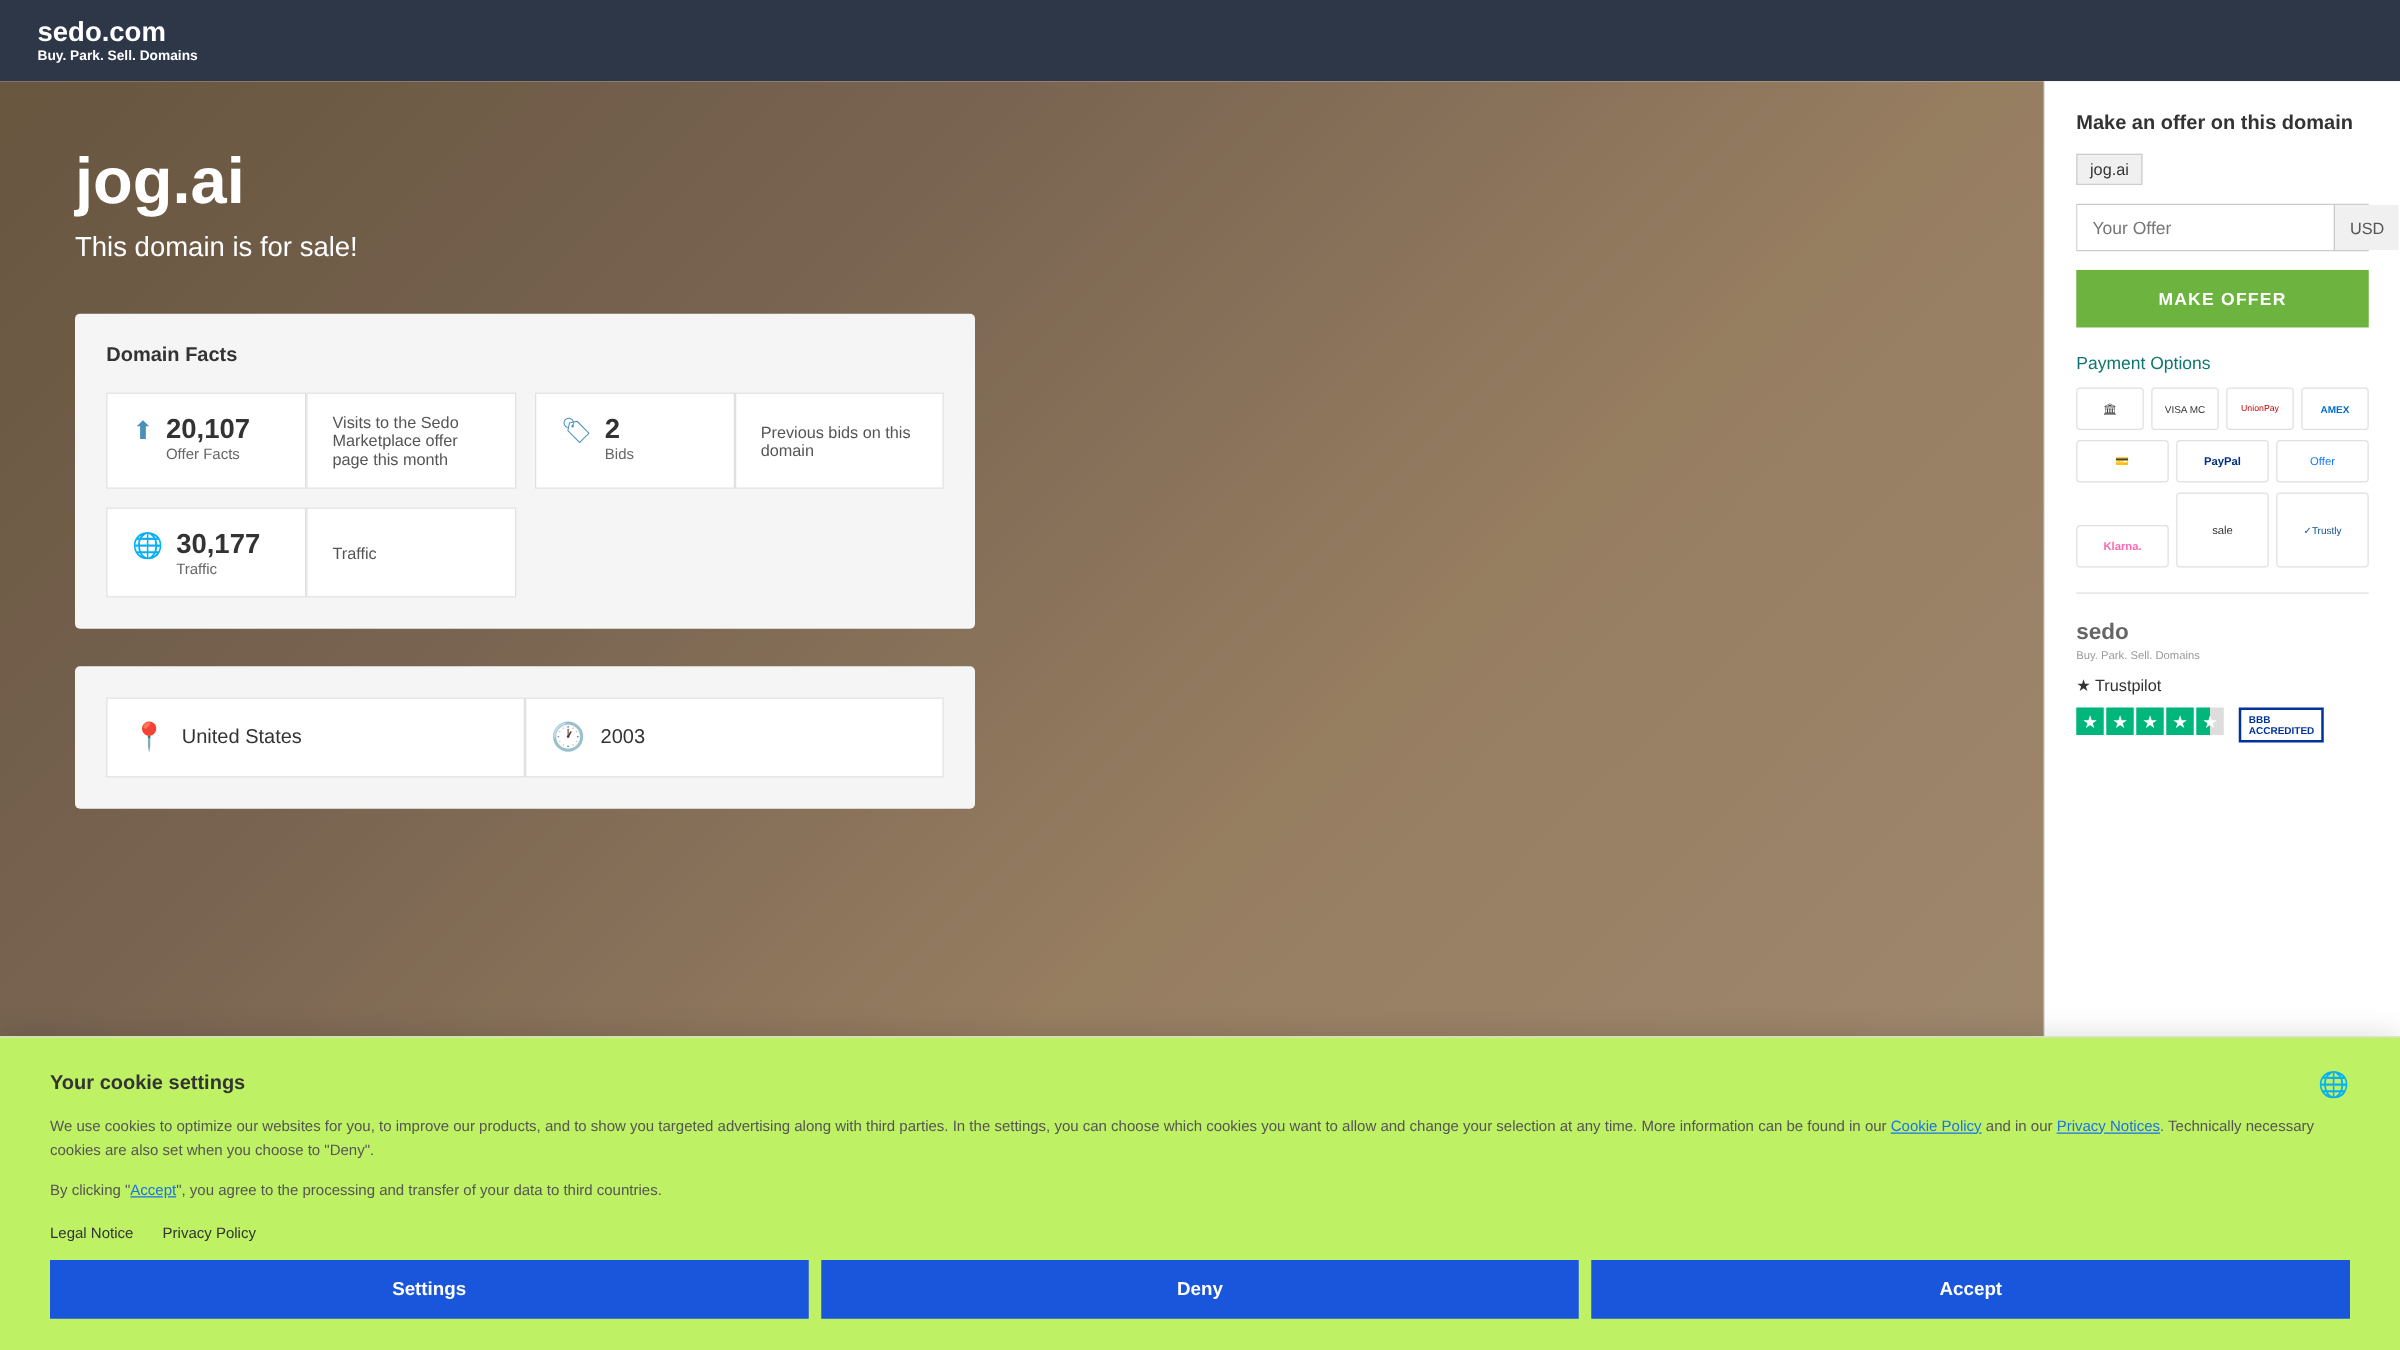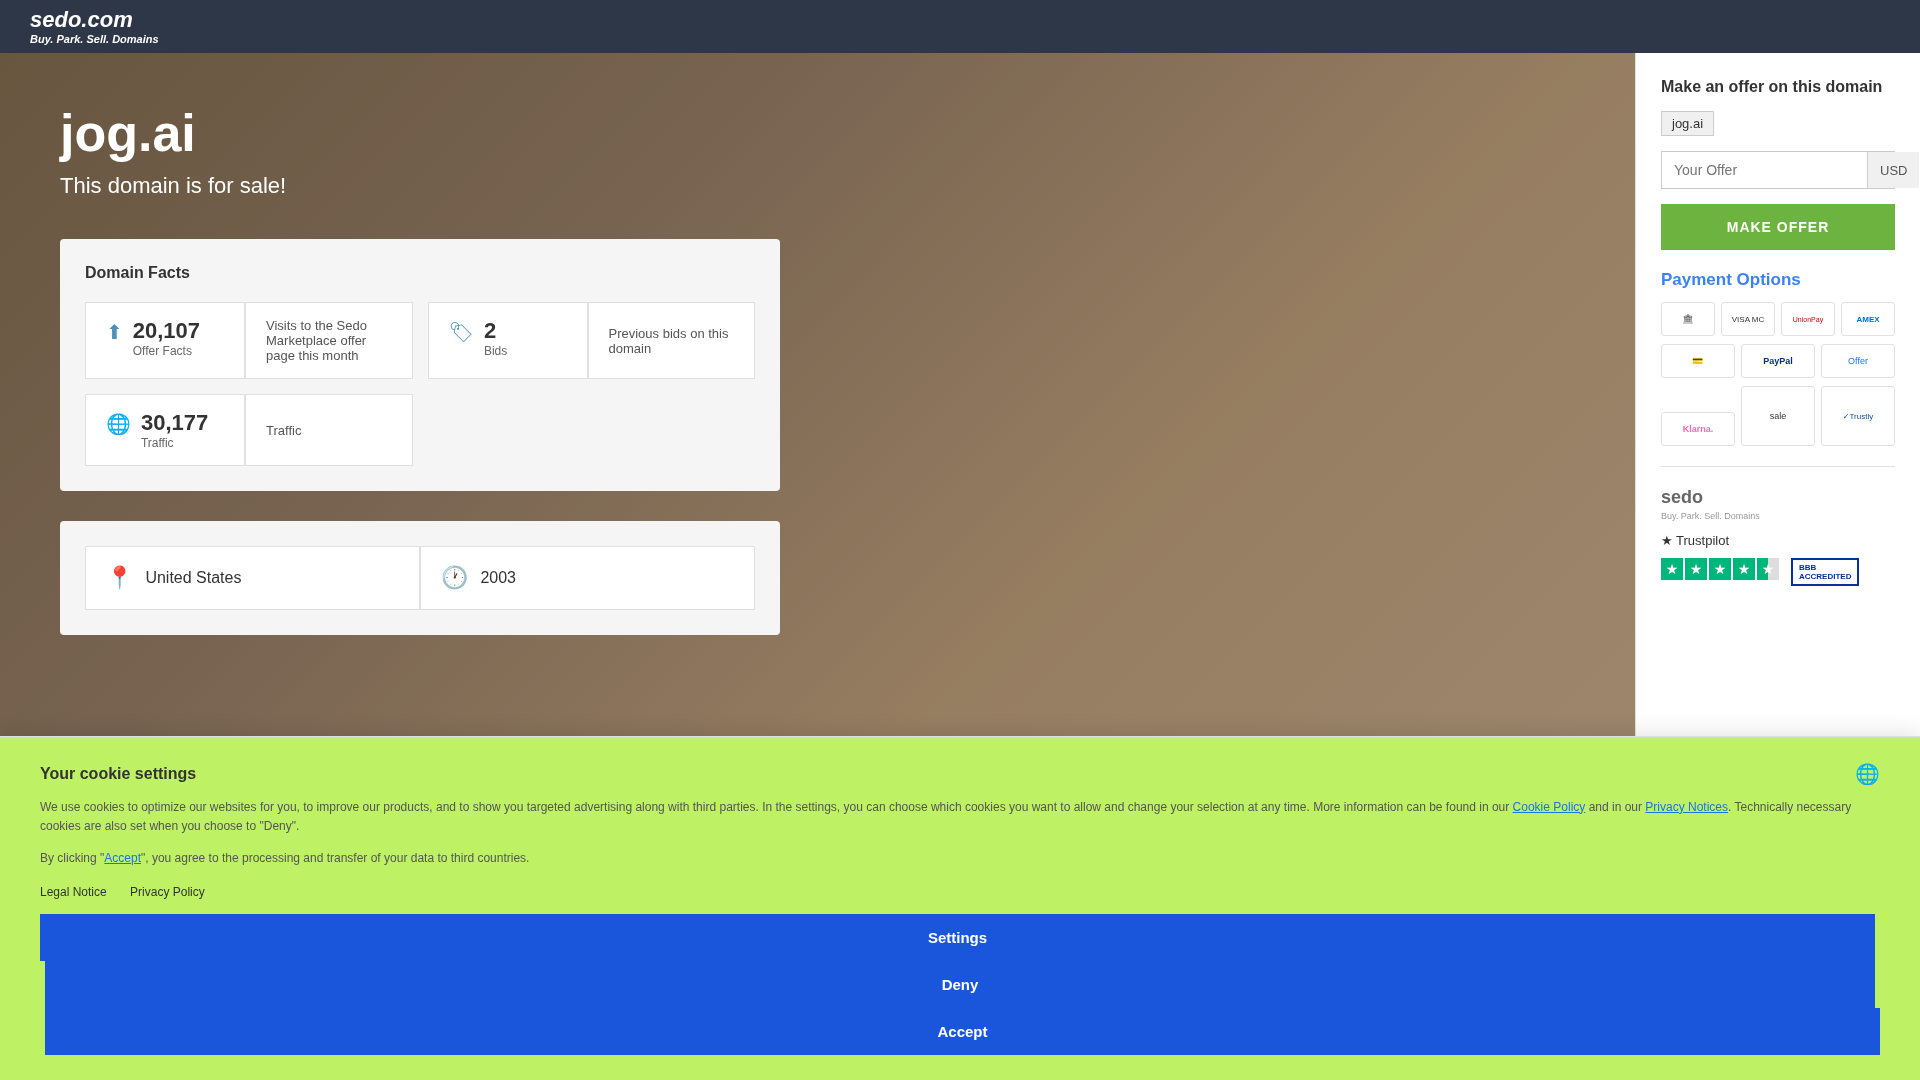--- a/index.html
+++ b/index.html
@@ -1,25 +1,24 @@
 <!DOCTYPE html>
 <html><head>
   <meta charset="utf-8">
   <style>
     * { margin: 0; padding: 0; box-sizing: border-box; }
     body { font-family: Arial, sans-serif; background: #fff; overflow-x: hidden; }
 
     
     #header {
       background: #2d3748;
-      height: 53px;
+      height: 65px;
       display: flex;
       align-items: center;
       padding: 0 30px;
-      font-style: italic;
     }
     #logo-text {
       color: #fff;
       font-size: 22px;
       font-weight: bold;
       line-height: 1;
     }
     #logo-sub {
       color: #aaa;
       font-size: 11px;
@@ -204,23 +203,23 @@
       border: none;
       padding: 15px;
       font-size: 14px;
       font-weight: bold;
       letter-spacing: 1px;
       cursor: pointer;
       margin-bottom: 20px;
     }
 
     #payment-title {
-      font-size: 17px;
-      font-weight: bold;
-      color: #3b82f6;
+      font-size: 14px;
+      font-weight: normal;
+      color: #0f766e;
       margin-bottom: 12px;
     }
     #payment-icons {
       display: grid;
       grid-template-columns: repeat(4, 1fr);
       gap: 6px;
       margin-bottom: 8px;
     }
     .payment-icon-box {
       border: 1px solid #e0e0e0;
@@ -352,21 +351,20 @@
       margin-bottom: 15px;
     }
     #cookie-links a {
       color: #333;
       text-decoration: none;
       margin-right: 20px;
     }
     #cookie-buttons {
       display: flex;
       gap: 0;
-      flex-direction: column;
     }
     .cookie-btn {
       flex: 1;
       padding: 15px;
       font-size: 15px;
       font-weight: bold;
       border: none;
       cursor: pointer;
       color: #fff;
       background: #1a56db;

